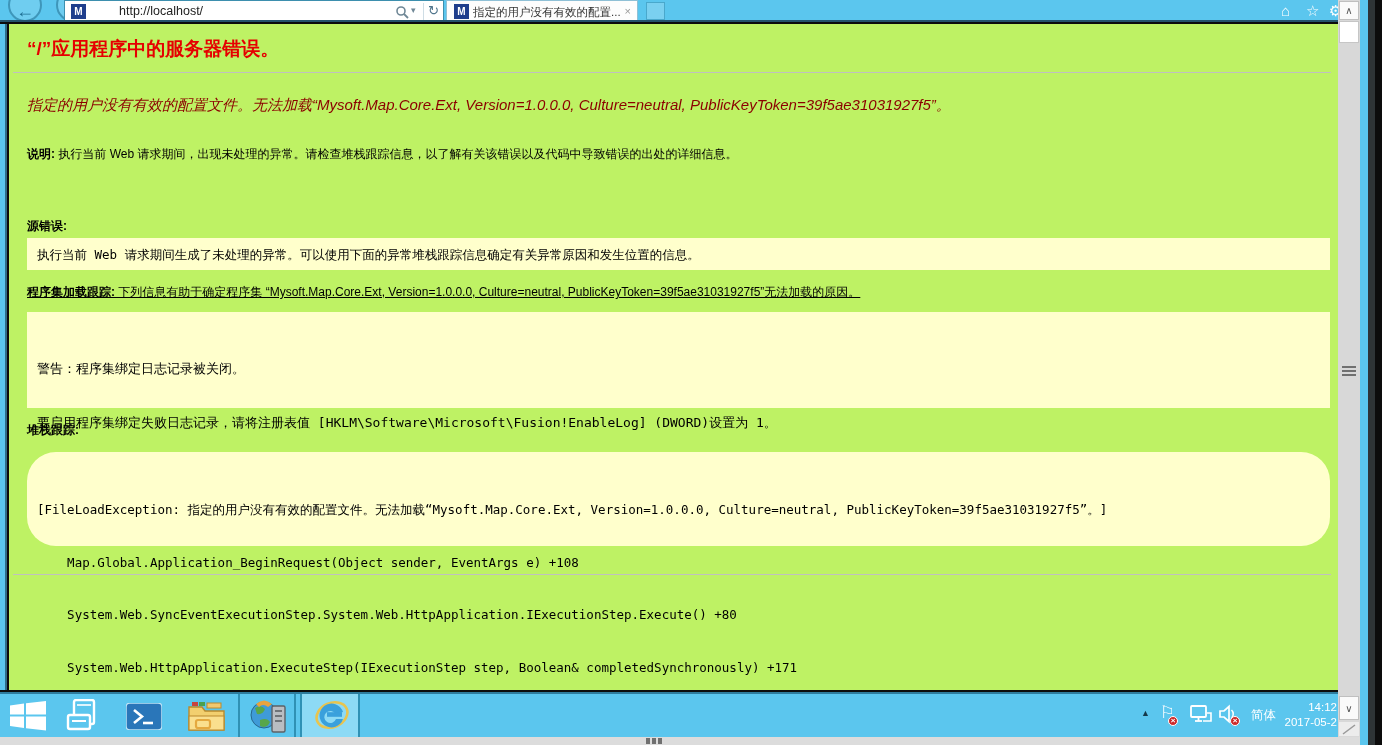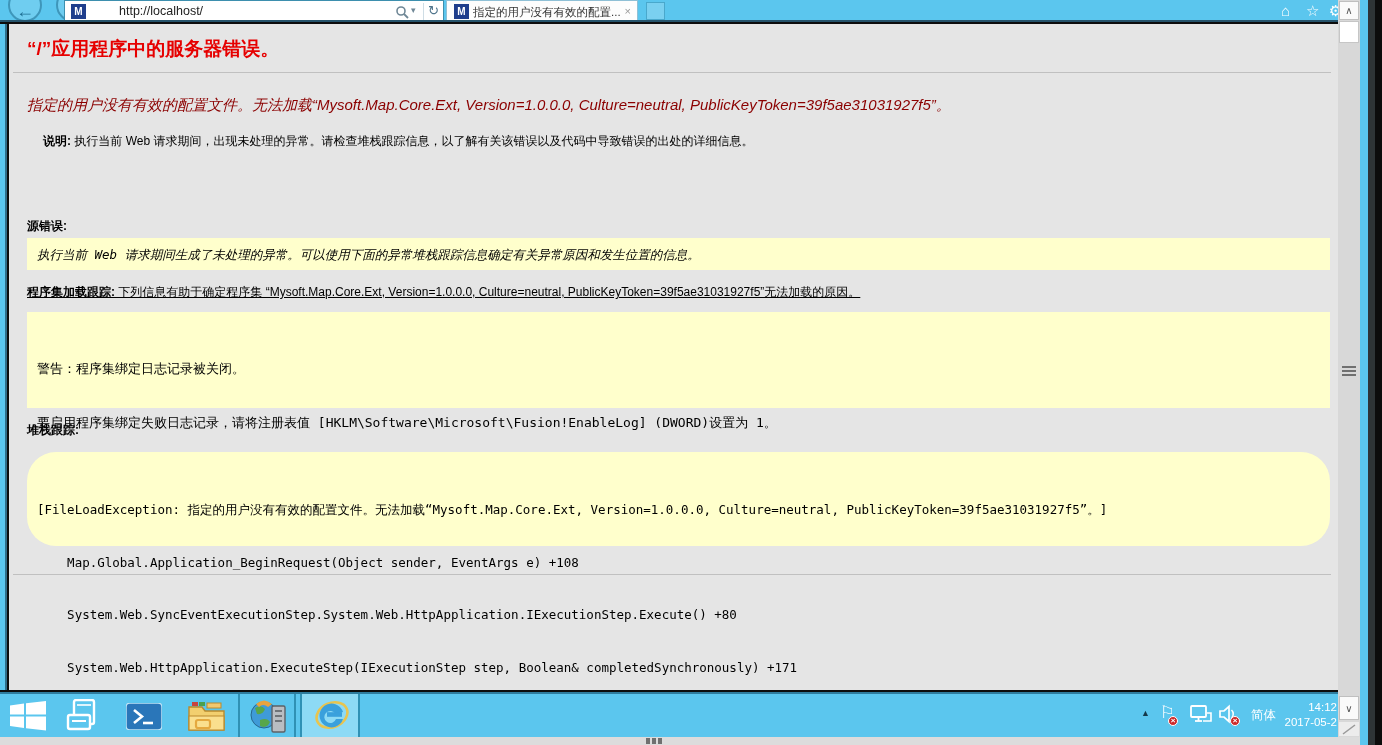--- a/index.html
+++ b/index.html
@@ -17,21 +17,21 @@
   .favicon{width:15px;height:15px;background:#1f3e8c;color:#fff;font-weight:bold;font-size:10px;
            text-align:center;line-height:15px;}
   .urltext{left:26px;top:3px;font-size:12.5px;color:#222;white-space:nowrap;margin-left:28px;}
   .tab{left:446px;top:0;width:192px;height:22px;background:#fdfdfd;border:1px solid #8fc0d6;overflow:hidden;}
   .tabtitle{left:26px;top:4px;font-size:11.5px;color:#333;white-space:nowrap;}
   .newtab{left:646px;top:2px;width:19px;height:18px;background:#7ad0f0;border:1px solid #49a8cc;}
   .chromeicon{color:#fff;font-size:15px;top:2px;}
 
   
   .winborder-left{left:0;top:24px;width:7px;height:666px;background:#5bc6ee;border-right:2px solid #2f6e8a;}
-  .page{left:9px;top:24px;width:1329px;height:666px;background:#e5e5e5;overflow:hidden;}
+  .page{left:9px;top:24px;width:1329px;height:666px;background:#bef264;overflow:hidden;}
   .h1{left:18px;top:12px;font-size:19px;font-weight:bold;color:#e60000;white-space:nowrap;}
   .rule{left:4px;width:1318px;height:1px;background:#c0c0c0;}
   .h2{left:18px;top:72px;font-size:15px;font-style:italic;color:#8b0000;white-space:nowrap;}
   .row{font-size:12px;color:#000;white-space:nowrap;left:18px;}
   .row b{font-weight:bold;}
   .ybox{left:18px;width:1303px;background:#ffffcc;}
   .mono{font-family:"DejaVu Sans Mono","Liberation Mono",monospace;color:#000;white-space:pre;}
 
   
   .taskbar{left:0;top:692px;width:1338px;height:45px;background:#5bc6ee;border-top:2px solid #2e7c9e;overflow:hidden;}
@@ -86,31 +86,31 @@
     <span class="abs chromeicon" style="left:1329px;">⚙</span>
   </div>
 
   <div class="abs winborder-left"></div>
 
   <div class="abs page">
     <div class="abs h1">“/”应用程序中的服务器错误。</div>
     <div class="abs rule" style="top:48px;"></div>
     <div class="abs h2">指定的用户没有有效的配置文件。无法加载“Mysoft.Map.Core.Ext, Version=1.0.0.0, Culture=neutral, PublicKeyToken=39f5ae31031927f5”。</div>
 
-    <div class="abs row" style="top:109px;margin-left:16px;">
+    <div class="abs row" style="top:122px;">
       <b>说明:</b><span> 执行当前 Web 请求期间，出现未处理的异常。请检查堆栈跟踪信息，以了解有关该错误以及代码中导致错误的出处的详细信息。</span>
     </div>
 
 
     <div class="abs row" style="top:194px;">
       <b>源错误:</b>
     </div>
 
     <div class="abs ybox" style="top:214px;height:32px;">
-      <div class="mono" style="padding:9px 0 0 10px;font-size:12.5px;font-style:italic;">执行当前 Web 请求期间生成了未处理的异常。可以使用下面的异常堆栈跟踪信息确定有关异常原因和发生位置的信息。</div>
+      <div class="mono" style="padding:9px 0 0 10px;font-size:12.5px;">执行当前 Web 请求期间生成了未处理的异常。可以使用下面的异常堆栈跟踪信息确定有关异常原因和发生位置的信息。</div>
     </div>
 
     <div class="abs row" style="top:260px;text-decoration:underline;">
       <b>程序集加载跟踪:</b><span> 下列信息有助于确定程序集 “Mysoft.Map.Core.Ext, Version=1.0.0.0, Culture=neutral, PublicKeyToken=39f5ae31031927f5”无法加载的原因。</span>
     </div>
 
     <div class="abs ybox" style="top:288px;height:96px;">
       <div class="mono" style="padding:12px 0 0 10px;font-size:13px;line-height:18px;">
         <div>警告：程序集绑定日志记录被关闭。</div>
         <div>要启用程序集绑定失败日志记录，请将注册表值 [HKLM\Software\Microsoft\Fusion!EnableLog] (DWORD)设置为 1。</div>

